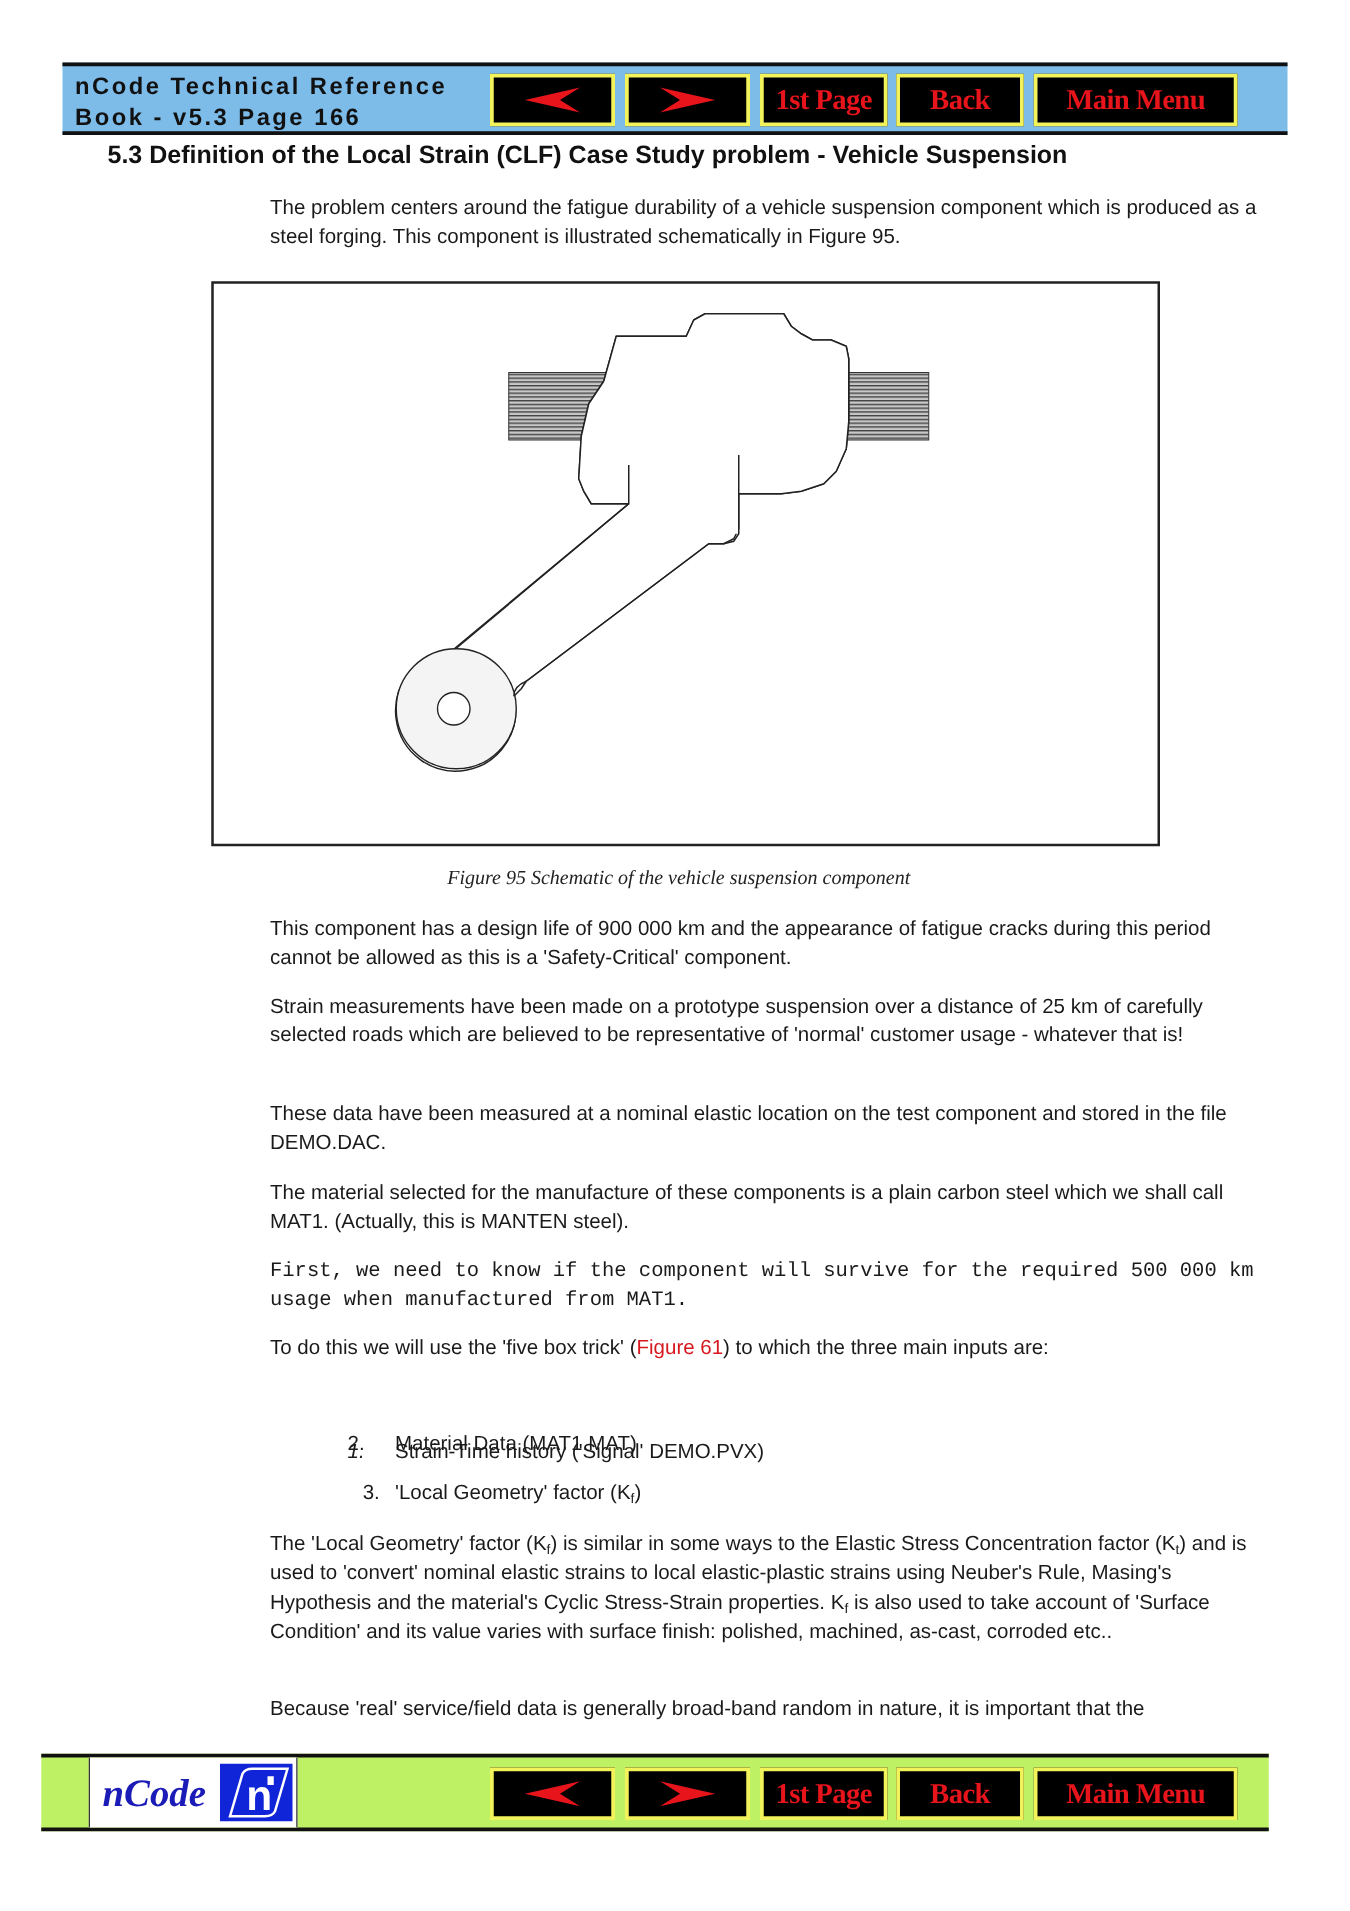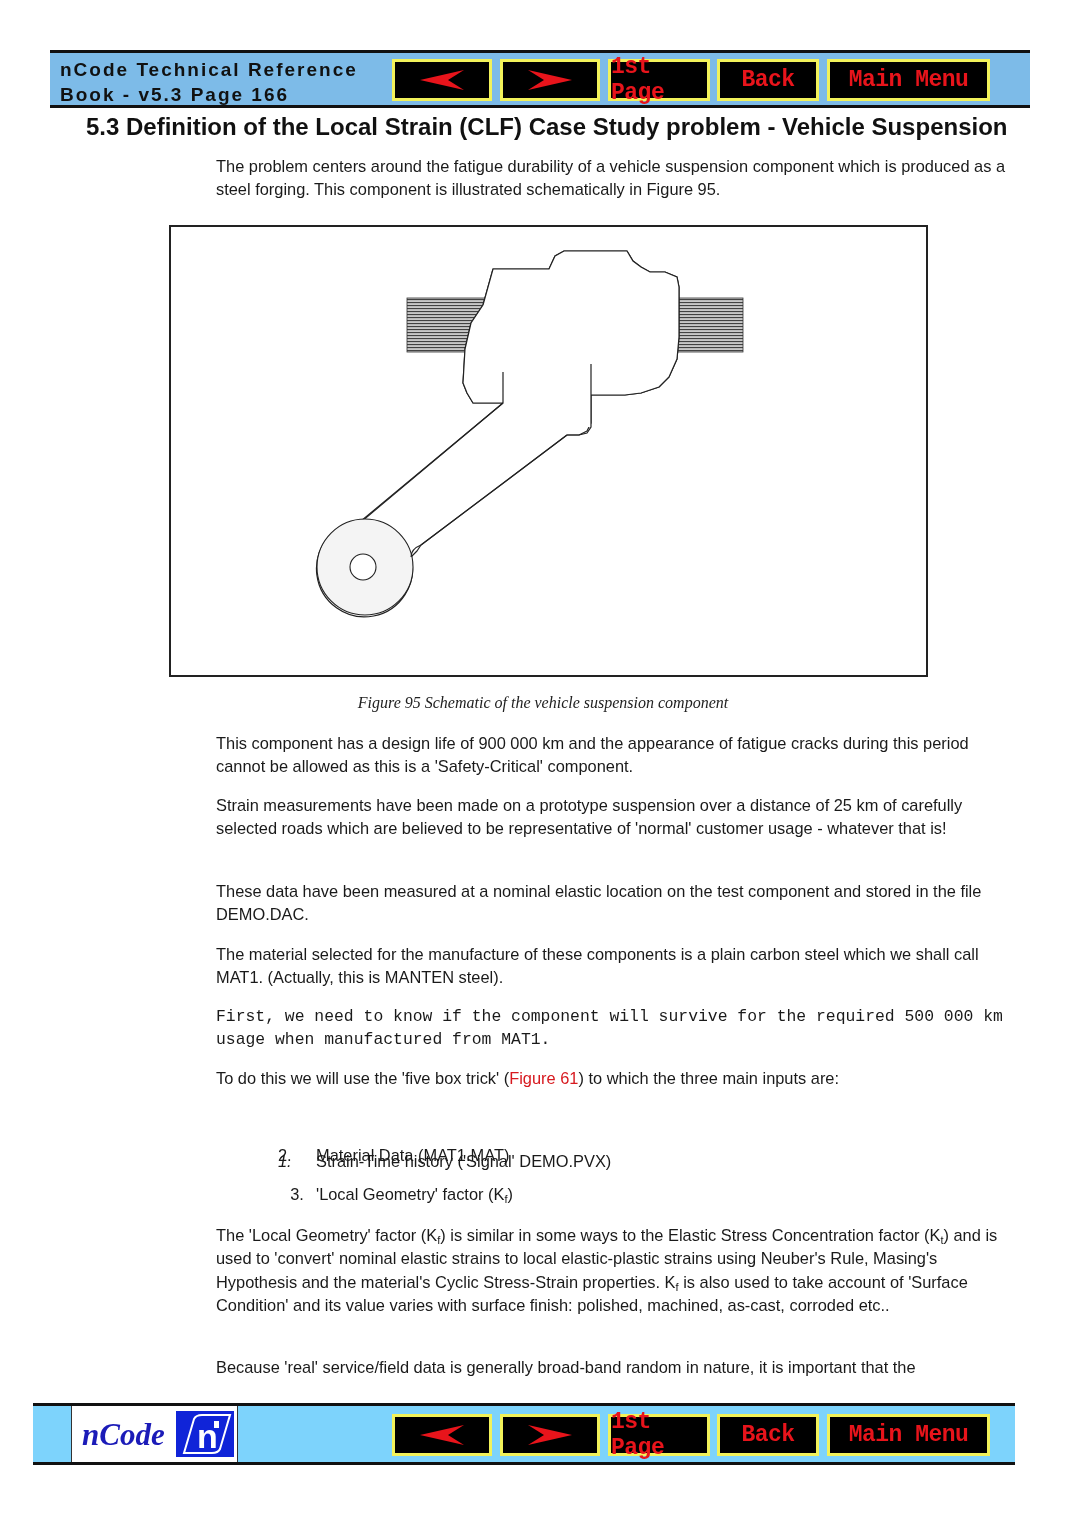--- a/index.html
+++ b/index.html
@@ -8,32 +8,32 @@
 
   
   .topbar { position: absolute; left: 50px; top: 50px; width: 980px; height: 58px;
             background: #7dbbe8; border-top: 3px solid #111; border-bottom: 3px solid #111;
             box-sizing: border-box; }
   .book-title { position: absolute; left: 10px; top: 4px; font-weight: bold;
                 font-size: 19px; letter-spacing: 2px; line-height: 25px; color: #111; }
   .nav { position: absolute; top: 6px; height: 42px; box-sizing: border-box;
          background: #000; border: 3px solid #f2f25a; display: flex;
          align-items: center; justify-content: center; cursor: pointer; }
-  .nav .lbl { color: #e8141b; font-weight: bold; font-size: 23px; font-family: Liberation Mono, monospace;
+  .nav .lbl { color: #e8141b; font-weight: bold; font-size: 23px; font-family: Liberation Serif, serif;
               letter-spacing: -0.5px; }
   .nav svg { display: block; }
   .nav-prev { left: 342px; width: 100px; }
   .nav-next { left: 450px; width: 100px; }
   .nav-first { left: 558px; width: 102px; }
   .nav-back { left: 667px; width: 102px; }
   .nav-main { left: 777px; width: 163px; }
 
   
   .section-title { position: absolute; left: 86px; top: 113px; font-weight: bold;
-                   font-size: 24px; color: #111; white-space: nowrap; }
+                   font-size: 20px; color: #111; white-space: nowrap; }
 
   
   .para { position: absolute; left: 216px; width: 800px; font-size: 16.4px;
           line-height: 23.3px; color: #1a1a1a; }
   .p1 { top: 155px; }
   .p2 { top: 732px; }
   .p3 { top: 794px; }
   .p4 { top: 880px; }
   .p5 { top: 943px; }
   .p6 { top: 1005px; font-family: Liberation Mono, monospace; }
@@ -53,21 +53,21 @@
   
   .figure { position: absolute; left: 169px; top: 225px; width: 759px; height: 452px;
             border: 2px solid #222; box-sizing: border-box; background: #fff; }
   .figure svg { position: absolute; left: 0; top: 0; }
   .caption { position: absolute; left: 0; width: 1080px; top: 694px; text-align: center;
              font-family: "Liberation Serif", serif; font-style: italic; font-size: 16px;
              color: #222; padding-left: 6px; box-sizing: border-box; }
 
   
   .botbar { position: absolute; left: 33px; top: 1403px; width: 982px; height: 62px;
-            background: #7dd3fc; border-top: 3px solid #111; border-bottom: 3px solid #111;
+            background: #bef264; border-top: 3px solid #111; border-bottom: 3px solid #111;
             box-sizing: border-box; }
   .logo { position: absolute; left: 38px; top: 0; width: 165px; height: 56px;
           background: #fff; border-left: 1px solid #333; border-right: 1px solid #333; }
   .logo-text { position: absolute; left: 10px; top: 11px; font-family: "Liberation Serif", serif;
                font-style: italic; font-weight: bold; font-size: 31px; color: #1b1bb8; }
   .logo-mark { position: absolute; left: 104px; top: 5px; width: 58px; height: 46px;
                background: #1024d8; }
   .botbar .nav { top: 8px; }
   .botbar .nav-prev { left: 359px; }
   .botbar .nav-next { left: 467px; }

